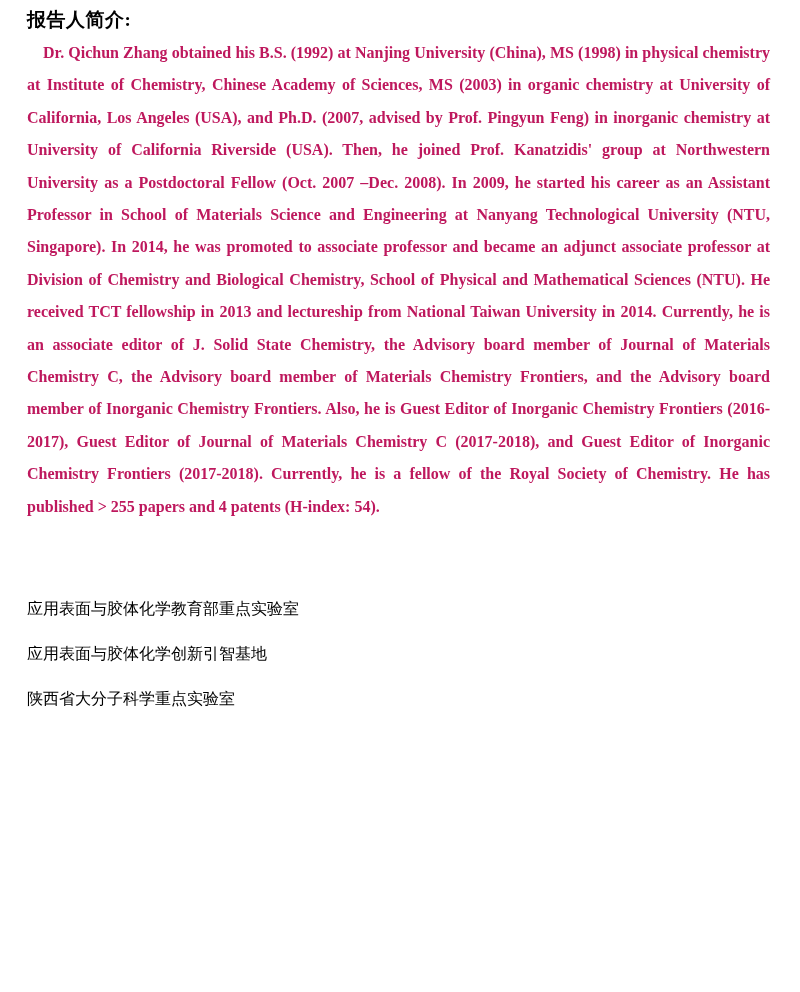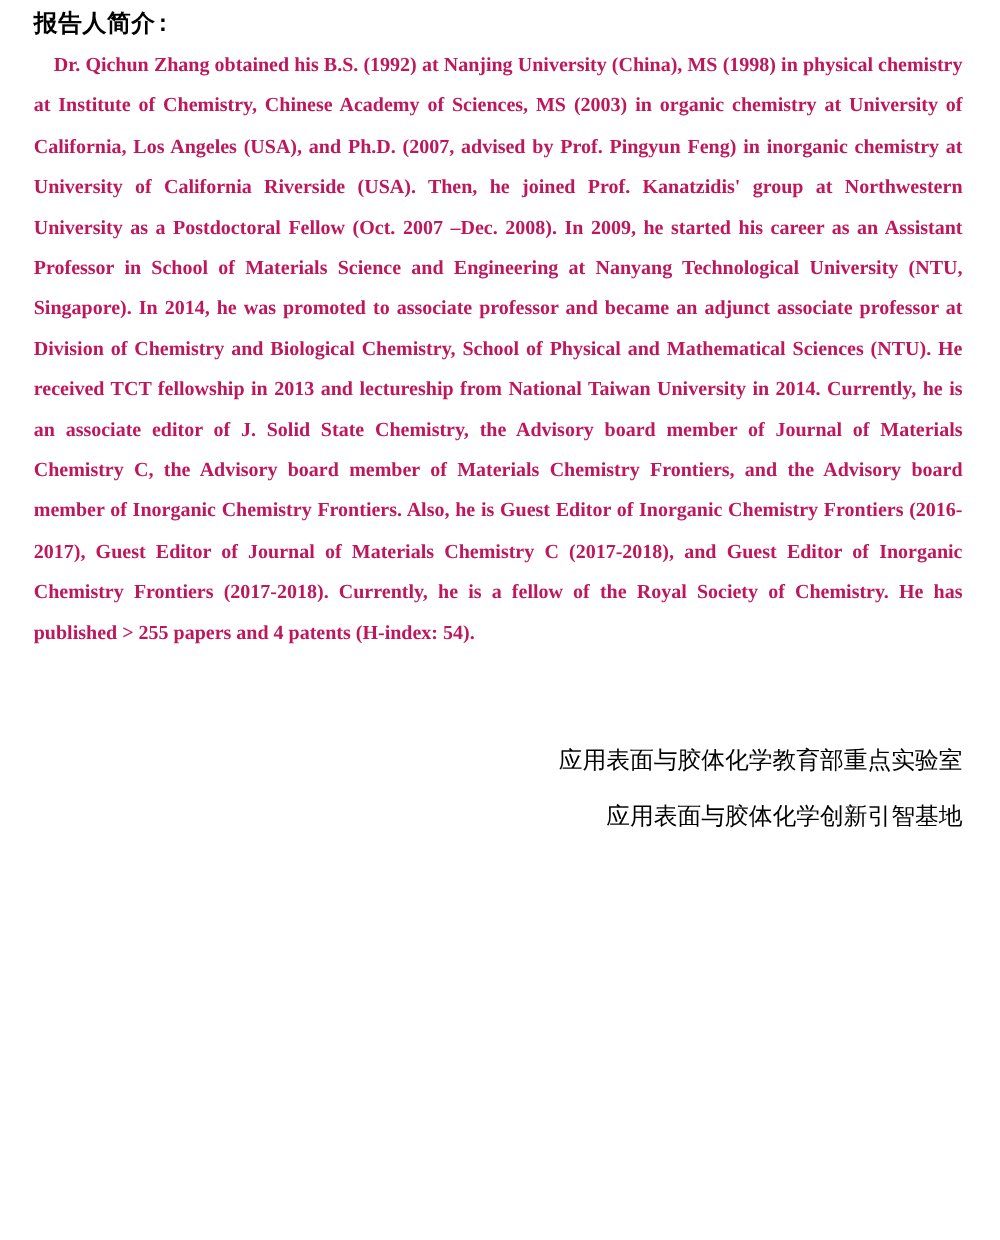--- a/index.html
+++ b/index.html
@@ -12,57 +12,58 @@
     width: 800px;
     height: 992px;
     box-sizing: border-box;
     background: #ffffff;
     color: #000000;
     padding: 8px 30px 0 27px;
     overflow: hidden;
   }
   .heading {
     margin: 0;
-    font-family: Liberation Mono, monospace;
+    font-family: Liberation Serif, serif;
     font-weight: bold;
     font-size: 19px;
     line-height: 24px;
     letter-spacing: 0.5px;
     color: #000000;
   }
   .bio {
     margin: 5px 0 0 0;
     font-family: "Liberation Serif", "DejaVu Serif", serif;
     font-weight: bold;
     font-size: 16px;
     line-height: 32.4px;
     text-align: justify;
     text-indent: 16px;
     color: #be185d;
   }
   .affiliations {
     margin-top: 63px;
     font-family: "Liberation Sans", "DejaVu Sans", sans-serif;
     font-weight: normal;
-    font-size: 19px;
+    font-size: 16px;
     line-height: 45px;
-    text-align: right;
+    text-align: left;
     color: #000000;
   }
   .affiliation-line {
     white-space: nowrap;
   }
 </style>
 </head>
 <body>
 
 <div class="page">
 
   <h1 class="heading">报告人简介:</h1>
 
   <p class="bio">Dr. Qichun Zhang obtained his B.S. (1992) at Nanjing University (China), MS (1998) in physical chemistry at Institute of Chemistry, Chinese Academy of Sciences, MS (2003) in organic chemistry at University of California, Los Angeles (USA), and Ph.D. (2007, advised by Prof. Pingyun Feng) in inorganic chemistry at University of California Riverside (USA). Then, he joined Prof. Kanatzidis' group at Northwestern University as a Postdoctoral Fellow (Oct. 2007 –Dec. 2008). In 2009, he started his career as an Assistant Professor in School of Materials Science and Engineering at Nanyang Technological University (NTU, Singapore). In 2014, he was promoted to associate professor and became an adjunct associate professor at Division of Chemistry and Biological Chemistry, School of Physical and Mathematical Sciences (NTU). He received TCT fellowship in 2013 and lectureship from National Taiwan University in 2014. Currently, he is an associate editor of J. Solid State Chemistry, the Advisory board member of Journal of Materials Chemistry C, the Advisory board member of Materials Chemistry Frontiers, and the Advisory board member of Inorganic Chemistry Frontiers. Also, he is Guest Editor of Inorganic Chemistry Frontiers (2016-2017), Guest Editor of Journal of Materials Chemistry C (2017-2018), and Guest Editor of Inorganic Chemistry Frontiers (2017-2018). Currently, he is a fellow of the Royal Society of Chemistry. He has published &gt; 255 papers and 4 patents (H-index: 54).</p>
 
   <div class="affiliations">
     <div class="affiliation-line">应用表面与胶体化学教育部重点实验室</div>
     <div class="affiliation-line">应用表面与胶体化学创新引智基地</div>
+    <div class="affiliation-line">陕西省大分子科学重点实验室</div>
   </div>
 
 </div>
 
 </body></html>

